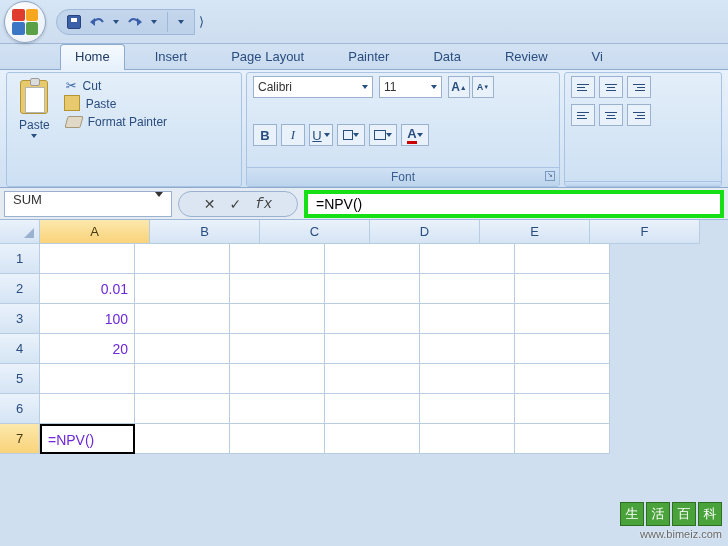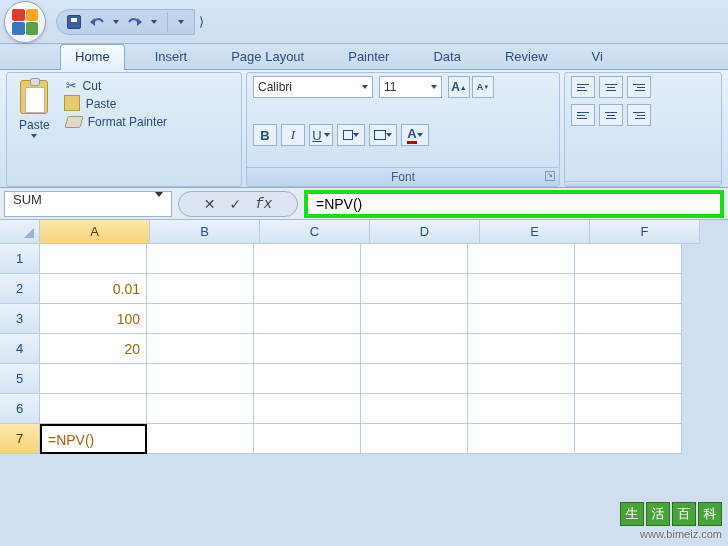--- a/index.html
+++ b/index.html
@@ -145,21 +145,21 @@
   .cornerbox, .colcell, .rowcell, .cell {
     border-right:1px solid #b9cde2; border-bottom:1px solid #b9cde2;
   }
   .cornerbox { width:40px; background:linear-gradient(#eaf2fb,#d5e4f4); }
   .cornerbox::after{content:"";display:block;margin:8px 0 0 24px;width:0;height:0;border-left:10px solid transparent;border-bottom:10px solid #9ab2cf;}
   .colcell { width:110px; background:linear-gradient(#eaf2fb,#d5e4f4); text-align:center; line-height:24px; font-size:13px; color:#2a4d7f; cursor:pointer;}
   .colcell.sel { background:linear-gradient(#fce8ac,#f9d37a); color:#4a3c12; }
   .row { display:flex; height:30px;}
   .rowcell { width:40px; background:linear-gradient(#eaf2fb,#d5e4f4); text-align:center; line-height:30px; font-size:13px; color:#2a4d7f; cursor:pointer;}
   .rowcell.sel { background:linear-gradient(#fce8ac,#f9d37a); color:#4a3c12;}
-  .cell { width:107px; background:#fff; text-align:right; line-height:30px; font-size:14px; color:#a16207; padding:0 6px; cursor:cell;}
+  .cell { width:95px; background:#fff; text-align:right; line-height:30px; font-size:14px; color:#6d28d9; padding:0 6px; cursor:cell;}
   .cell.edit { text-align:left; border:2px solid #000; line-height:28px;}
 
   
   .wm { position:absolute; right:6px; bottom:6px; display:flex; flex-direction:column; align-items:flex-end; gap:2px;}
   .wm-badge { display:flex; gap:2px;}
   .wm-badge span{ width:24px;height:24px;background:#4aa23a;color:#fff;display:flex;align-items:center;justify-content:center;font-size:13px;border:1px solid #2e6f24;}
   .wm-url { font-size:11px; color:#666; text-shadow:0 0 2px #fff;}
 </style>
 </head>
 <body>

